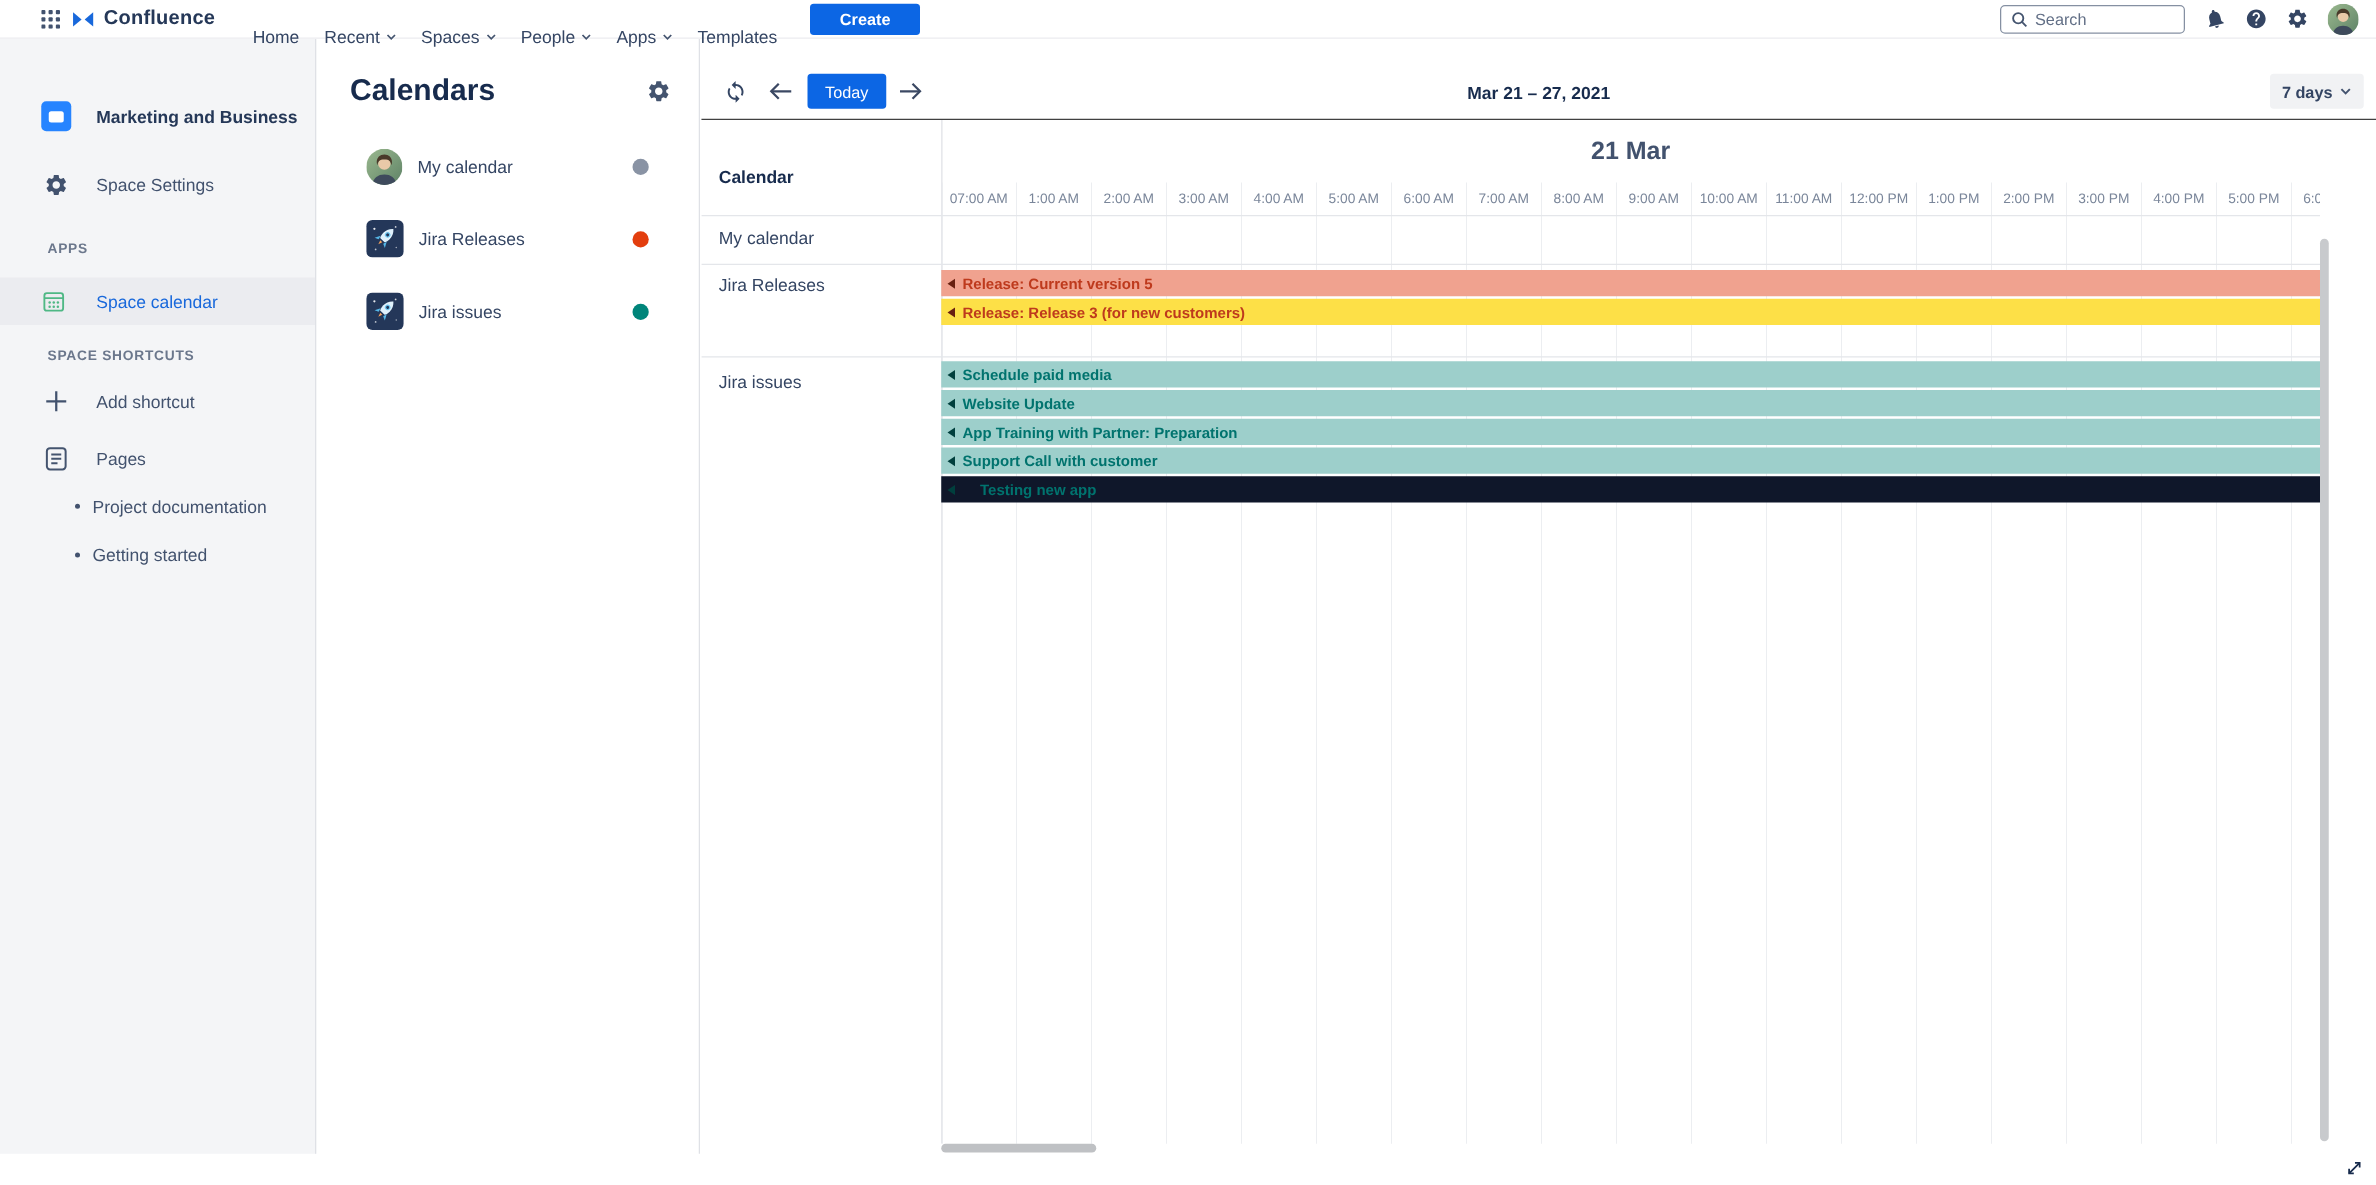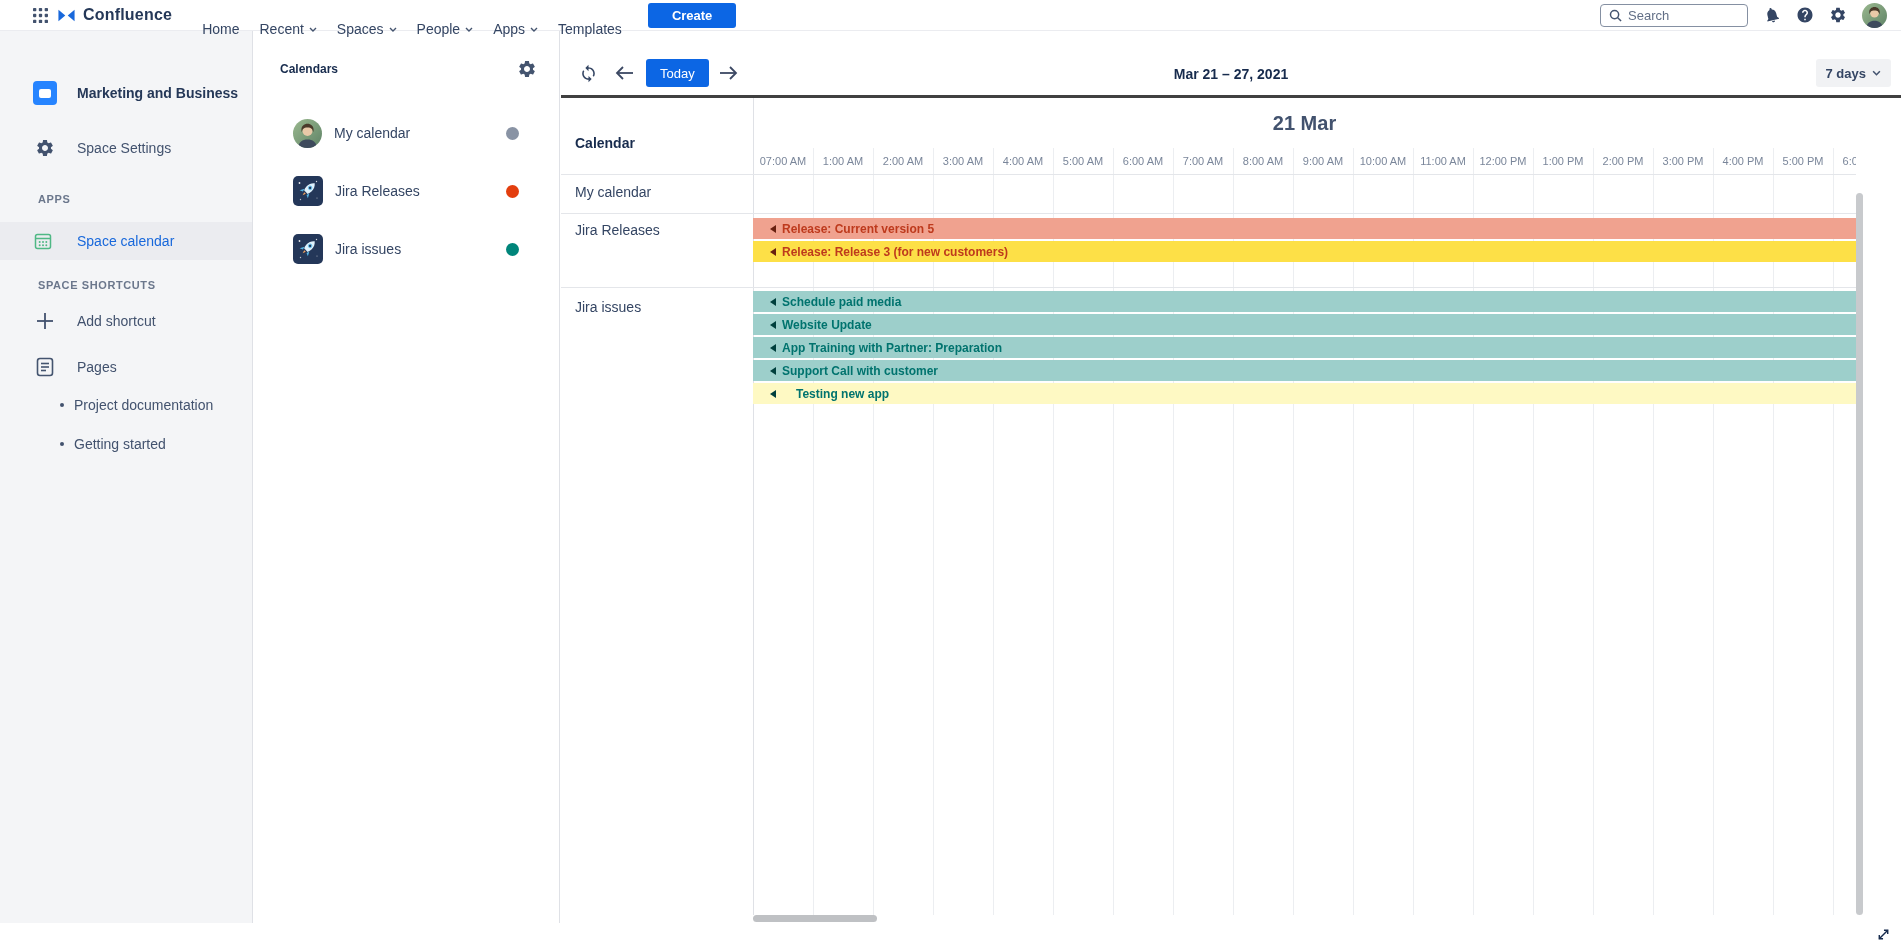--- a/index.html
+++ b/index.html
@@ -53,21 +53,21 @@
            padding-left:60px;height:24px;cursor:pointer;color:#42526E;}
   #sb-link1{top:362px;}
   #sb-link2{top:401px;}
   .bullet{width:4px;height:4px;border-radius:50%;background:#42526E;flex:0 0 4px;}
 
   
   .calpanel{position:absolute;left:254px;top:31px;width:306px;bottom:25px;background:#fff;
             border-right:1px solid #DFE1E6;}
   .cp-head{position:absolute;top:28px;left:26px;right:22px;display:flex;
            justify-content:space-between;align-items:center;}
-  .cp-title{font-size:12px;font-weight:bold;color:#172B4D;}
+  .cp-title{font-size:24px;font-weight:bold;color:#172B4D;}
   .cp-item{position:absolute;left:0;right:0;height:40px;display:flex;align-items:center;
            gap:12px;padding-left:39px;cursor:pointer;}
   #cp-item-0{top:82px;} #cp-item-1{top:140px;} #cp-item-2{top:198px;}
   .cp-avatar{width:29px;height:29px;border-radius:50%;overflow:hidden;flex:0 0 29px;}
   .cp-label{color:#344563;}
   .cp-dot{position:absolute;right:40px;width:13px;height:13px;border-radius:50%;cursor:pointer;}
 
   
   .calmain{position:absolute;left:561px;top:31px;right:0;bottom:25px;background:#fff;overflow:hidden;}
   .tb-icon{position:absolute;width:24px;height:24px;display:flex;align-items:center;
@@ -77,33 +77,33 @@
   #tb-next{left:155px;top:30px;}
   .btn-today{position:absolute;left:85px;top:28px;height:28px;padding:0 14px;border:none;
              border-radius:3px;background:#0C66E4;color:#fff;font-size:13px;cursor:pointer;}
   .tb-date{position:absolute;left:0;right:0;top:35px;text-align:center;font-weight:bold;
            color:#172B4D;pointer-events:none;}
   .btn-range{position:absolute;right:10px;top:28px;height:28px;padding:0 10px;border:none;
              border-radius:3px;background:#F1F2F4;color:#344563;font-size:13px;font-weight:bold;
              display:flex;align-items:center;gap:6px;cursor:pointer;}
 
   .grid{position:absolute;left:0;top:64px;width:1340px;height:820px;
-        border-top:3px solid #404040;overflow:hidden;}
+        border-top:1px solid #404040;overflow:hidden;}
   .vdivider{position:absolute;left:192px;top:0;bottom:0;width:1px;background:#DFE1E6;}
   .vlines{position:absolute;left:193px;top:50px;width:1102px;height:770px;
           background-image:repeating-linear-gradient(to right,transparent,transparent 59px,#ECEEF1 59px,#ECEEF1 60px);}
   .day-header{position:absolute;left:192px;width:1103px;top:14px;text-align:center;
               font-size:20px;font-weight:bold;color:#42526E;}
   .time-row{position:absolute;left:192px;top:50px;width:1103px;height:26px;display:flex;overflow:hidden;}
   .time-cell{flex:0 0 60px;text-align:center;line-height:26px;font-size:11px;color:#7A869A;white-space:nowrap;}
   .hline{position:absolute;left:0;width:1295px;height:1px;background:#E4E6EA;}
   .gcol-header{position:absolute;left:14px;top:37px;font-weight:bold;color:#172B4D;}
   .grow-label{position:absolute;left:14px;color:#344563;}
   .event{position:absolute;left:192px;width:1103px;height:21px;display:flex;align-items:center;
-         gap:6px;padding-left:17px;font-size:12px;font-weight:bold;cursor:pointer;white-space:nowrap;}
+         gap:6px;padding-left:5px;font-size:12px;font-weight:bold;cursor:pointer;white-space:nowrap;}
   .tri{width:0;height:0;border-top:4px solid transparent;border-bottom:4px solid transparent;
        border-right:6px solid currentColor;filter:brightness(.55);flex:0 0 6px;}
   .vscroll-thumb{position:absolute;left:1295px;top:95px;width:7px;height:722px;
                  background:#C8CACD;border-radius:4px;cursor:pointer;}
   .hscroll-thumb{position:absolute;left:192px;top:884px;width:124px;height:7px;
                  background:#BFC1C4;border-radius:4px;cursor:pointer;}
 
   .resize-handle{position:absolute;right:10px;bottom:6px;cursor:nwse-resize;}
 </style>
 </head>
@@ -430,21 +430,21 @@
       <span>Website Update</span>
     </div>
     <div class="event" style="top: 239px; background: rgb(157, 207, 203); color: rgb(0, 115, 110);">
       <span class="tri"></span>
       <span>App Training with Partner: Preparation</span>
     </div>
     <div class="event" style="top: 262px; background: rgb(157, 207, 203); color: rgb(0, 115, 110);">
       <span class="tri"></span>
       <span>Support Call with customer</span>
     </div>
-    <div class="event" style="top: 285px; background: #fef9c3; color: rgb(0, 115, 110); gap: 20px;">
+    <div class="event" style="top: 285px; background: #0f172a; color: rgb(0, 115, 110); gap: 20px;">
       <span class="tri"></span>
       <span>Testing new app</span>
     </div>
 
     <div class="vscroll-thumb"></div>
   </div>
 
   <div class="hscroll-thumb"></div>
 </main>
 

